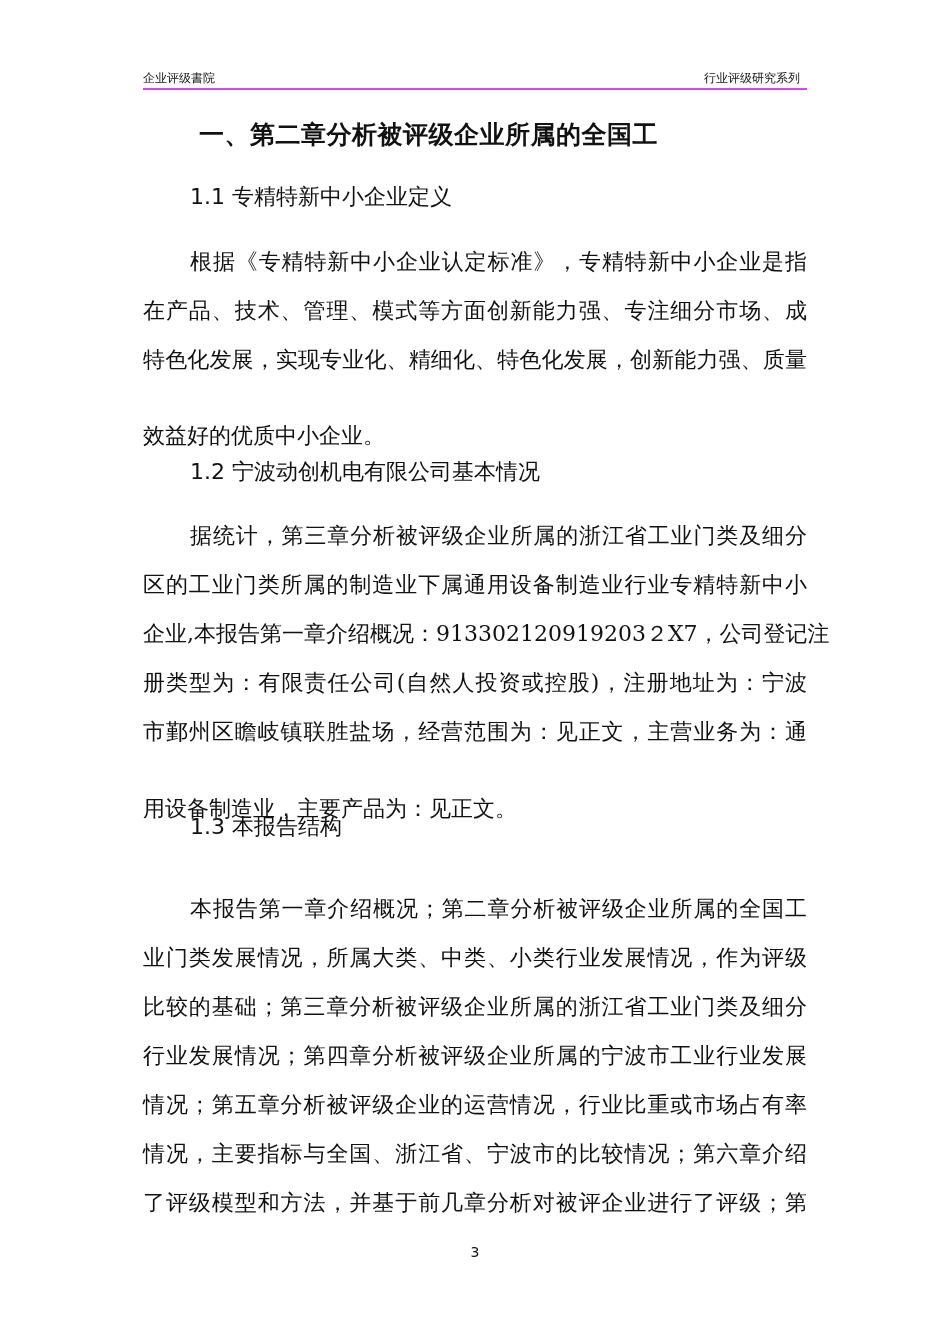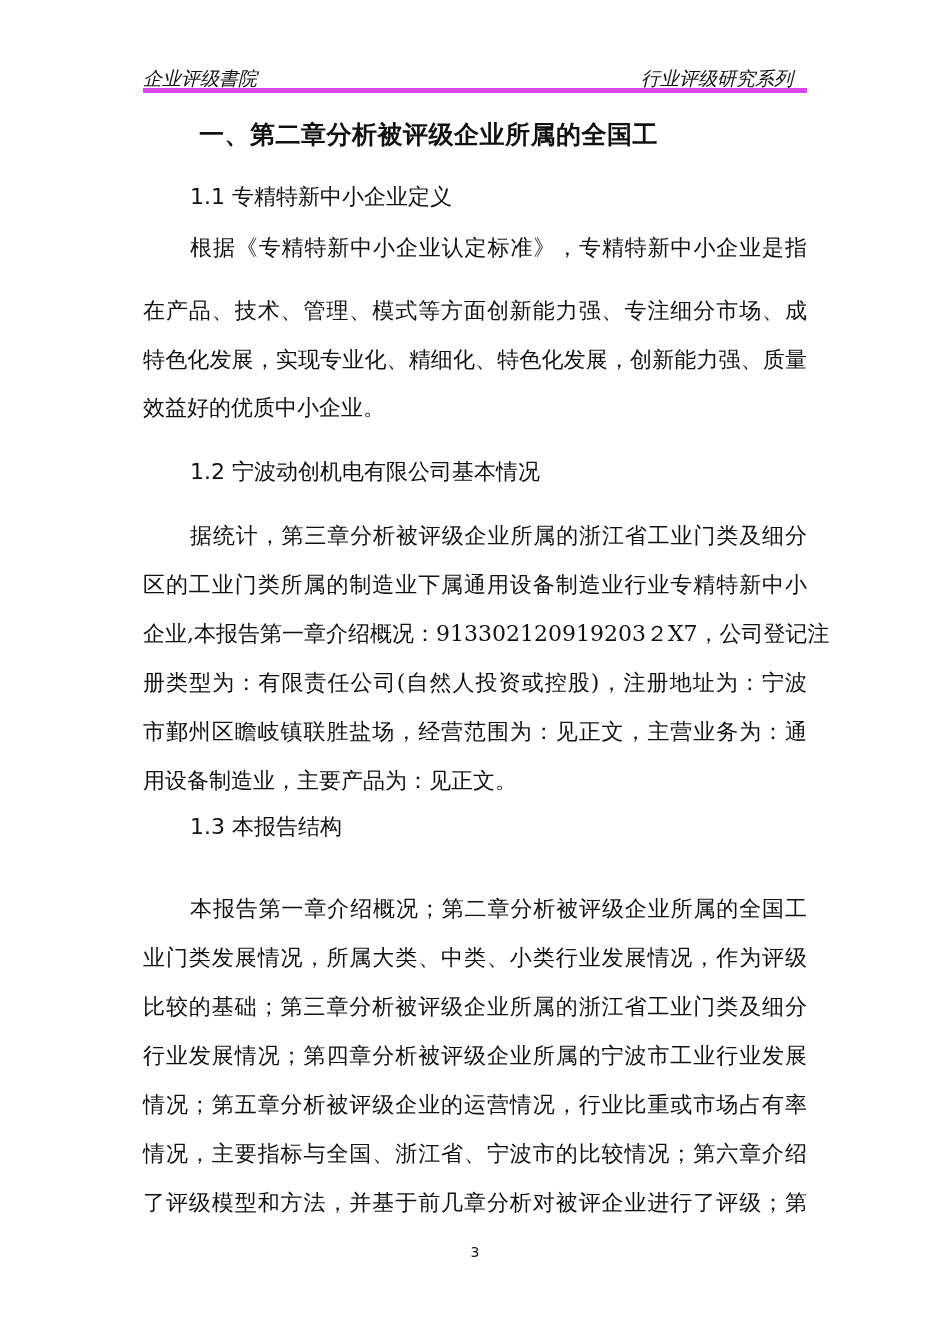--- a/index.html
+++ b/index.html
@@ -1,45 +1,45 @@
 <!DOCTYPE html>
 <html><head>
 <meta charset="utf-8">
 <style>
   html, body { margin: 0; padding: 0; background: #ffffff; }
   body { width: 950px; height: 1344px; position: relative; overflow: hidden;
          font-family: "DejaVu Serif", "Liberation Serif", serif; color: #111; }
   .header { position: absolute; left: 143px; top: 66px; width: 664px; height: 22px;
-            border-bottom: 5px solid #d946ef; font-family: "DejaVu Sans", "Liberation Sans", sans-serif;
-            font-size: 19px; line-height: 20px; font-style: italic; }
+            border-bottom: 2px solid #d946ef; font-family: "DejaVu Sans", "Liberation Sans", sans-serif;
+            font-size: 12px; line-height: 20px; }
   .header .left { position: absolute; left: 0; top: 2px; }
-  .header .right { position: absolute; right: 14px; top: 2px; text-align: center; }
+  .header .right { position: absolute; right: 7px; top: 2px; text-align: center; }
   .h1 { position: absolute; left: 199px; top: 118px; font-size: 25px; font-weight: bold;
         font-family: "DejaVu Sans", "Liberation Sans", sans-serif; letter-spacing: 0.5px; white-space: nowrap; }
   .h2 { position: absolute; left: 190px; font-size: 22px; font-weight: normal;
         font-family: "DejaVu Sans", "Liberation Sans", sans-serif; white-space: nowrap; }
   .line { position: absolute; left: 143px; width: 664px; font-size: 22px; line-height: 30px;
           white-space: nowrap; text-align: justify; text-align-last: justify; }
   .line.indent { left: 190px; width: 617px; }
-  .line.last { text-align-last: left; }
+  .line.last { text-align-last: left; margin-top: 28px; }
   .page-num { position: absolute; left: 0; width: 950px; top: 1244px; text-align: center;
               font-family: "DejaVu Sans", "Liberation Sans", sans-serif; font-size: 14px; }
 </style>
 </head>
 <body>
 
 <div class="header">
   <span class="left">企业评级書院</span>
   <span class="right">行业评级研究系列</span>
 </div>
 
 <div class="h1">一、第二章分析被评级企业所属的全国工</div>
 
 <div class="h2" style="top:182px">1.1 专精特新中小企业定义</div>
-<div class="line indent" style="top:233px">根据《专精特新中小企业认定标准》，专精特新中小企业是指</div>
+<div class="line indent" style="top:247px">根据《专精特新中小企业认定标准》，专精特新中小企业是指</div>
 <div class="line" style="top:296px">在产品、技术、管理、模式等方面创新能力强、专注细分市场、成</div>
 <div class="line" style="top:345px">特色化发展，实现专业化、精细化、特色化发展，创新能力强、质量</div>
 <div class="line last" style="top:393px">效益好的优质中小企业。</div>
 
 <div class="h2" style="top:457px">1.2 宁波动创机电有限公司基本情况</div>
 <div class="line indent" style="top:521px">据统计，第三章分析被评级企业所属的浙江省工业门类及细分</div>
 <div class="line" style="top:570px">区的工业门类所属的制造业下属通用设备制造业行业专精特新中小</div>
 <div class="line" style="top:619px">企业,本报告第一章介绍概况：913302120919203２X7，公司登记注</div>
 <div class="line" style="top:668px">册类型为：有限责任公司(自然人投资或控股)，注册地址为：宁波</div>
 <div class="line" style="top:717px">市鄞州区瞻岐镇联胜盐场，经营范围为：见正文，主营业务为：通</div>

